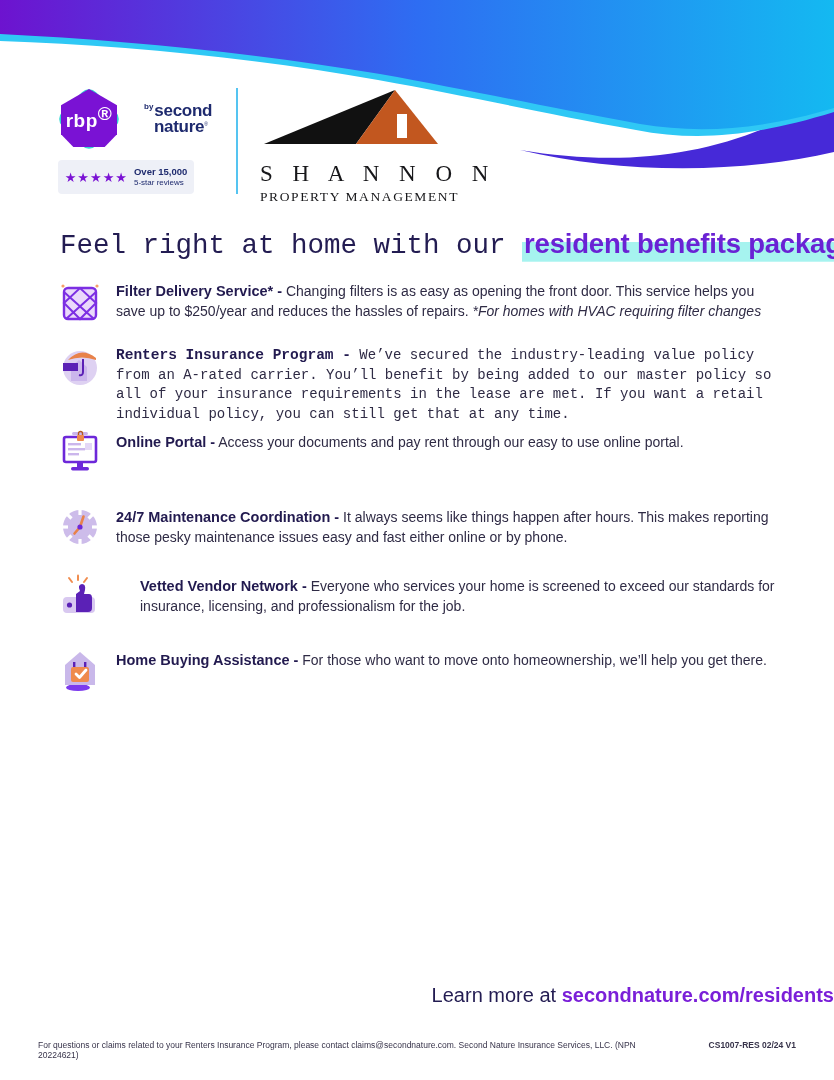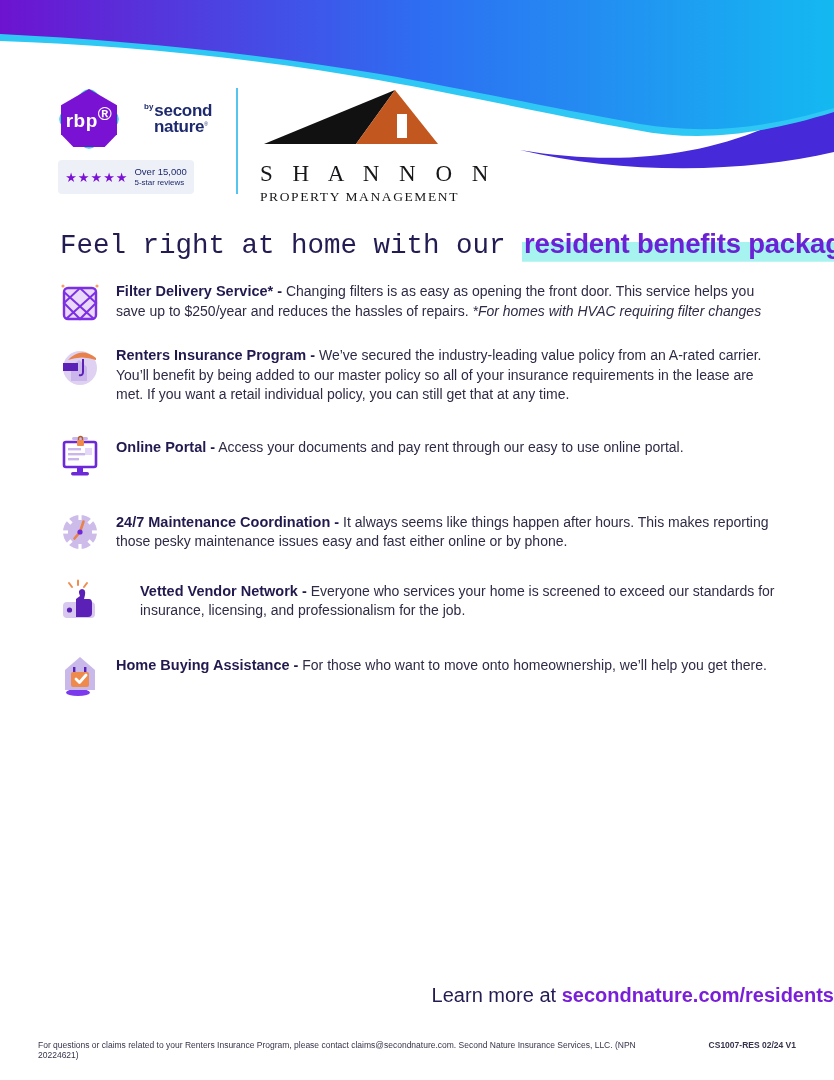--- a/index.html
+++ b/index.html
@@ -33,21 +33,21 @@
   .sn-words { margin-left:24px; color:#1e2a6e; line-height:.92; }
   .sn-words .by { font-size:8px; font-weight:bold; vertical-align:top; margin-right:1px; }
   .sn-words .w1, .sn-words .w2 { font-size:17px; font-weight:800; letter-spacing:-.3px; }
   .sn-words .w2 { margin-left:10px; }
   .reviews-box {
     margin-top:10px; width:136px; height:34px; background:#eef0f7; border-radius:4px;
     display:flex; align-items:center; justify-content:center; gap:6px;
   }
   .reviews-box .stars { color:#7a12d4; font-size:13px; letter-spacing:1px; line-height:1; }
   .reviews-text { color:#1e2a6e; line-height:1.15; }
-  .reviews-text .r1 { font-size:9.5px; font-weight:normal; }
+  .reviews-text .r1 { font-size:9.5px; font-weight:bold; }
   .reviews-text .r2 { font-size:8px; }
   .divider { width:2px; height:106px; background:#55c4f1; margin:0 22px 0 28px; }
   .shannon-block { padding-top:0; width:182px; text-align:center; }
   .shannon-roof { display:block; margin:0 auto; }
   .shannon-name {
     font-family:"Liberation Serif", serif; color:#17171a;
     font-size:23px; letter-spacing:7px; margin-top:15px; white-space:nowrap;
   }
   .shannon-sub {
     font-family:"Liberation Serif", serif; color:#17171a;
@@ -63,21 +63,21 @@
     padding:0 6px 3px 2px;
   }
 
   
   .benefits { position:absolute; top:281px; left:58px; width:722px; }
   .benefit { display:flex; align-items:flex-start; }
   .benefit .icon { width:44px; height:44px; flex:0 0 auto; margin-top:-2px; }
   .benefit .txt { margin-left:14px; font-size:14px; line-height:1.4; color:#2f2b45; }
   .benefit .txt .t { font-weight:bold; color:#221a4f; font-size:14.5px; }
   .benefit .txt .n { font-style:italic; }
-  .mb1{margin-bottom:22px;} .mb2{margin-bottom:32px;} .mb3{margin-bottom:33px;}
+  .mb1{margin-bottom:22px;} .mb2{margin-bottom:8px;font-family:Liberation Mono, monospace;} .mb3{margin-bottom:33px;}
   .mb4{margin-bottom:27px;} .mb5{margin-bottom:32px;gap:24px;}
 
   
   .learn-more { position:absolute; top:984px; left:0; width:834px; text-align:right; font-size:20px; color:#231c52; }
   .learn-more .link { color:#7a1fd8; font-weight:bold; }
   .legal-row {
     position:absolute; top:1040px; left:38px; right:38px;
     display:flex; justify-content:space-between; align-items:baseline;
     font-size:8.5px; color:#37334a;
   }

